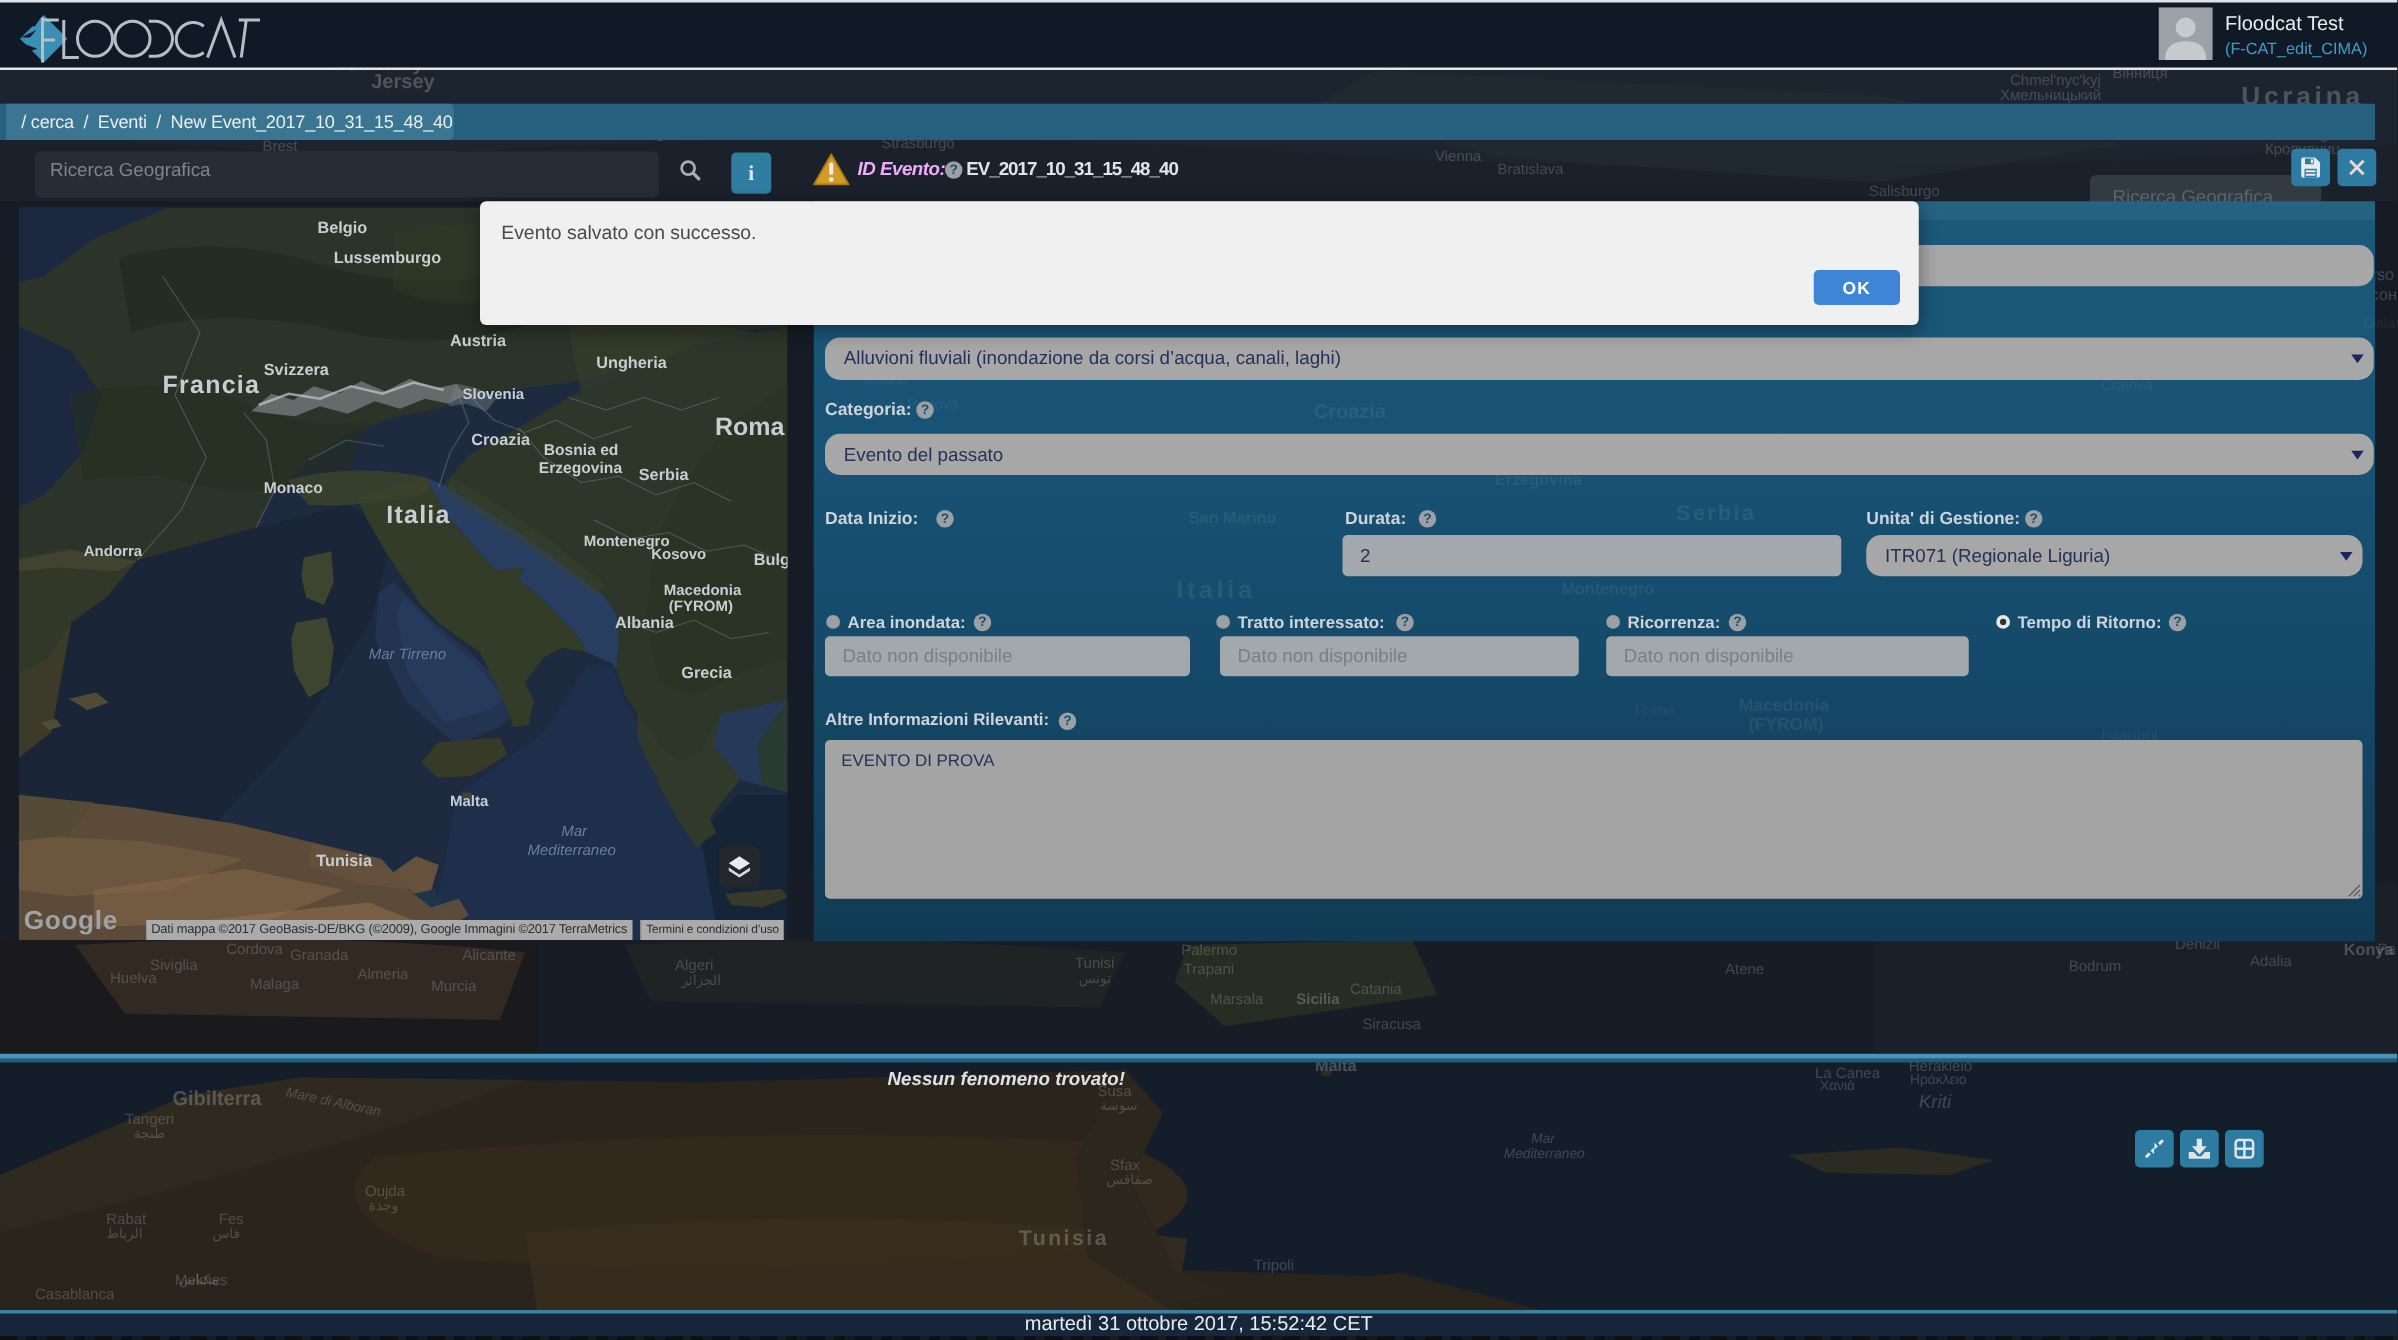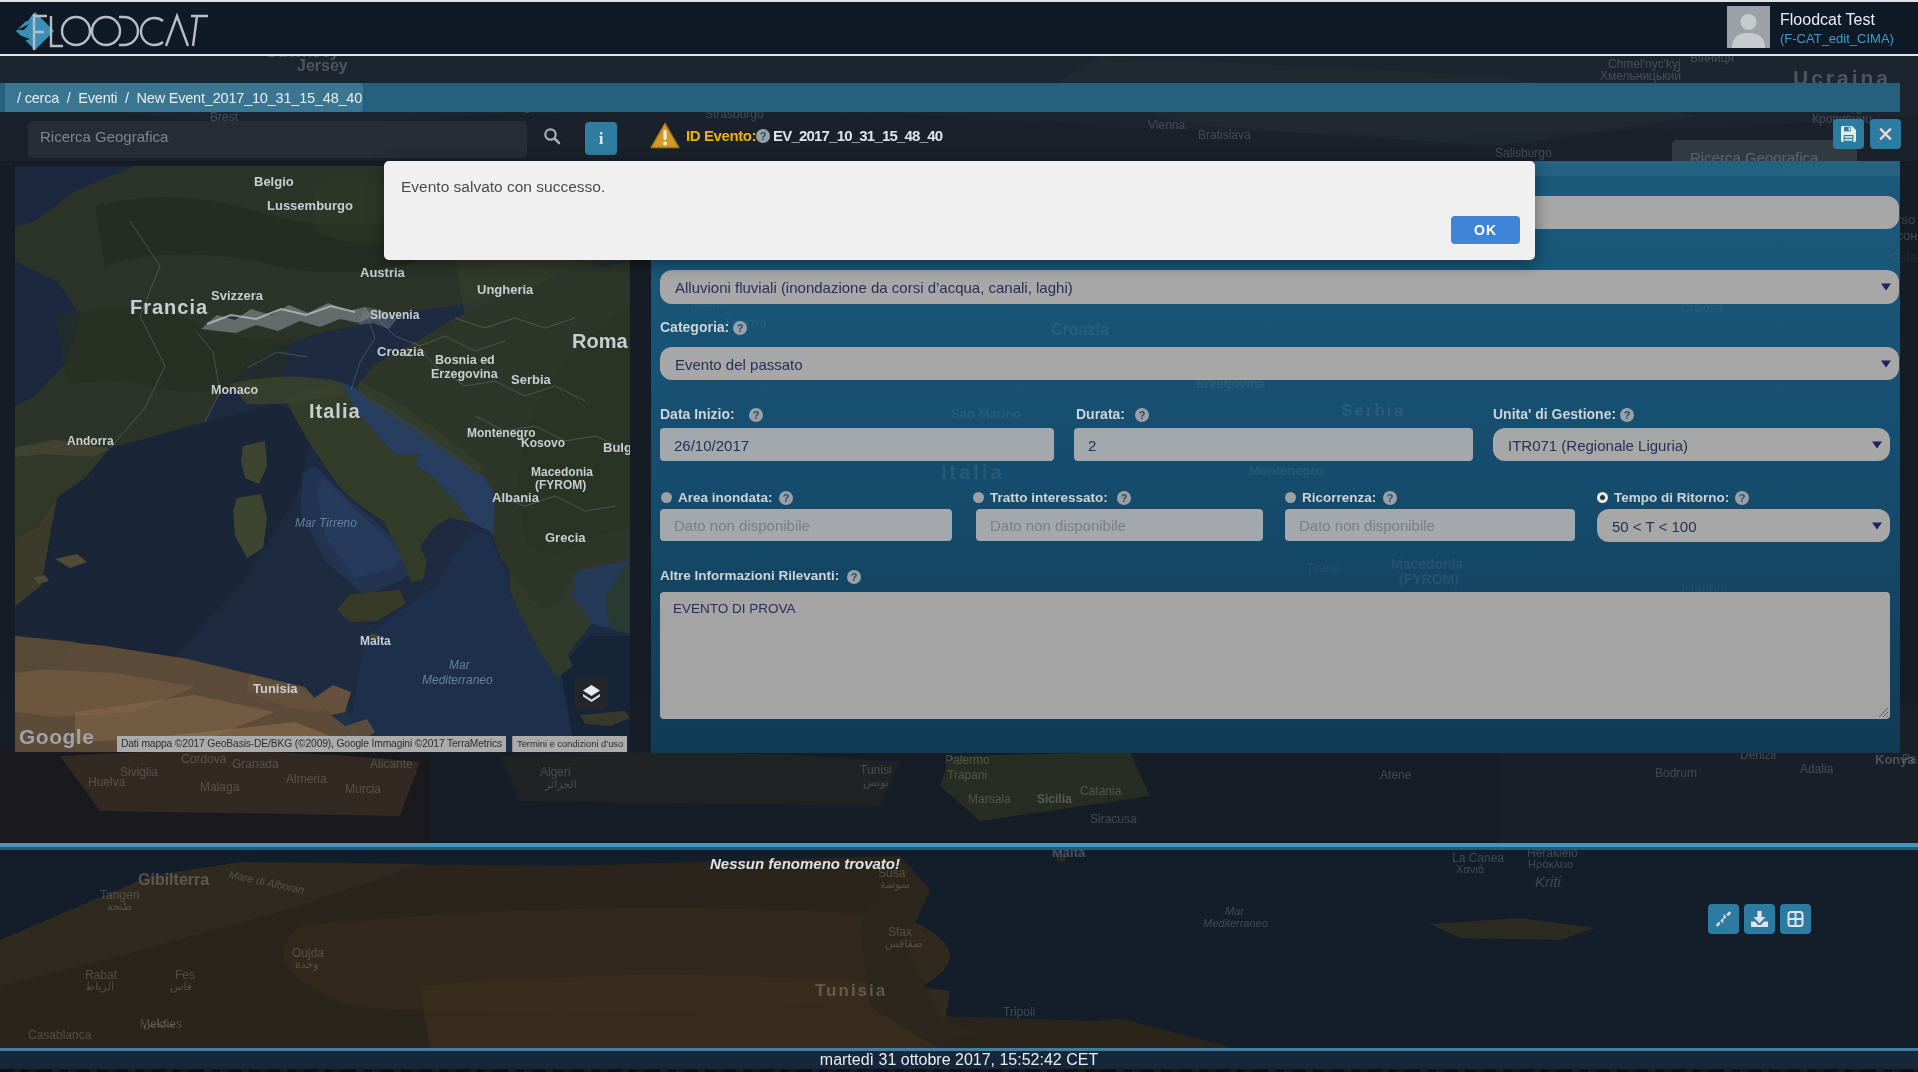--- a/index.html
+++ b/index.html
@@ -11,21 +11,21 @@
 #navbar { position:absolute; left:0; top:0; width:1918px; height:54px; background:#101a26; border-top:2px solid #dfe3e6; }
 #whiteline { position:absolute; left:0; top:54px; width:1918px; height:2px; background:#e3e6e9; }
 #avatar { position:absolute; left:1727px; top:6px; width:43px; height:42px; background:#9aa0a6; overflow:hidden; }
 #uname { position:absolute; left:1780px; top:11px; color:#e9edf0; font-size:16px; }
 #urole { position:absolute; left:1780px; top:31px; color:#3e9dc8; font-size:13px; }
 #bc-dark { position:absolute; left:0; top:83px; width:1900px; height:29px; background:#26607f; }
 #bc-light { position:absolute; left:5px; top:83px; width:358px; height:29px; background:#3a7592; border-radius:0 4px 4px 0; }
 #bc-text { position:absolute; left:17px; top:90px; color:#e9edf0; font-size:14.5px; letter-spacing:-0.2px; }
 #rg-label { position:absolute; left:40px; top:128px; color:#7e868d; font-size:15px; }
 #infobtn { position:absolute; left:585px; top:122px; width:32px; height:33px; background:#2f7da1; border-radius:4px; color:#dfe8ec; text-align:center; font-weight:bold; font-size:17px; line-height:33px; font-family:"Liberation Serif",serif; }
-#idev { position:absolute; left:686px; top:127px; color:#eab308; font-size:15px; font-weight:bold; letter-spacing:-0.4px; }
+#idev { position:absolute; left:686px; top:127px; color:#f0abfc; font-size:15px; font-weight:bold; letter-spacing:-0.4px;font-style:italic; }
 #idev2 { position:absolute; left:773px; top:127px; color:#dfe4e8; font-size:15px; font-weight:bold; letter-spacing:-0.8px; }
 .qmark { position:absolute; z-index:4; width:14px; height:14px; border-radius:50%; background:#9aa0a5; color:#16506b; font-size:11px; font-weight:bold; text-align:center; line-height:14px; }
 .bluebtn { position:absolute; width:31px; height:30px; background:#2d7ba1; border-radius:4px; }
 #ghostsearch { position:absolute; left:1672px; top:140px; width:185px; height:36px; background:#333b42; border-radius:5px; color:#5a646d; font-size:15px; line-height:36px; padding-left:18px; }
 #map { position:absolute; left:15px; top:166px; width:615px; height:586px; }
 #panel { position:absolute; left:651px; top:161px; width:1249px; height:592px; background:linear-gradient(180deg,#1b5a7b 0%, #185376 30%, #154a6a 60%, #113b55 100%); }
 .gsel { position:absolute; background:#a7a7a7; border-radius:12px; z-index:3; }
 .gsel .t { position:absolute; left:15px; top:50%; transform:translateY(-50%); color:#273058; font-size:15px; white-space:nowrap; }
 .caret { position:absolute; right:8px; top:50%; transform:translateY(-50%); width:0; height:0; border-left:5px solid transparent; border-right:5px solid transparent; border-top:7px solid #1d2560; }
 .ginput { position:absolute; background:#a2a8ac; border-radius:4px; z-index:3; }
@@ -346,23 +346,20 @@
   <div class="gsel" style="left:9px; top:186px; width:1239px; height:33px;">
     <span class="t">Evento del passato</span>
     <span class="caret"></span>
   </div>
   <div class="flabel" style="left:9px; top:245px;">Data Inizio:</div>
   <div class="qmark" style="left:98px; top:247px;">?</div>
   <div class="flabel" style="left:425px; top:245px;">Durata:</div>
   <div class="qmark" style="left:484px; top:247px;">?</div>
   <div class="flabel" style="left:842px; top:245px;">Unita' di Gestione:</div>
   <div class="qmark" style="left:969px; top:247px;">?</div>
-  <div class="ginput" style="left:9px; top:267px; width:394px; height:33px;">
-      <span class="t">26/10/2017</span>
-    </div>
   <div class="ginput" style="left:423px; top:267px; width:399px; height:33px;">
       <span class="t">2</span>
     </div>
   <div class="gsel" style="left:842px; top:267px; width:397px; height:33px;">
     <span class="t">ITR071 (Regionale Liguria)</span>
     <span class="caret"></span>
   </div>
   <div class="radio" style="left:10px; top:331px;"></div>
   <div class="clabel" style="left:27px; top:329px;">Area inondata:</div>
   <div class="qmark" style="left:128px; top:330px;">?</div>
@@ -378,24 +375,20 @@
   <div class="qmark" style="left:1084px; top:330px;">?</div>
   <div class="ginput" style="left:9px; top:348px; width:292px; height:32px;">
       <span class="t ph">Dato non disponibile</span>
     </div>
   <div class="ginput" style="left:325px; top:348px; width:287px; height:32px;">
       <span class="t ph">Dato non disponibile</span>
     </div>
   <div class="ginput" style="left:634px; top:348px; width:290px; height:32px;">
       <span class="t ph">Dato non disponibile</span>
     </div>
-  <div class="gsel" style="left:946px; top:348px; width:293px; height:33px;">
-    <span class="t">50 &lt; T &lt; 100</span>
-    <span class="caret"></span>
-  </div>
   <div class="flabel" style="left:9px; top:407px; font-size:13.5px;">Altre Informazioni Rilevanti:</div>
   <div class="qmark" style="left:196px; top:409px;">?</div>
   <div id="textarea">
       <span class="t">EVENTO DI PROVA</span>
     <svg style="position:absolute; right:1px; bottom:1px;" width="11" height="11" viewBox="0 0 11 11">
         <g stroke="#5a5a5a" stroke-width="1">
           <line x1="1" y1="10" x2="10" y2="1"></line>
           <line x1="5" y1="10" x2="10" y2="5"></line>
           <line x1="9" y1="10" x2="10" y2="9"></line>
         </g>

